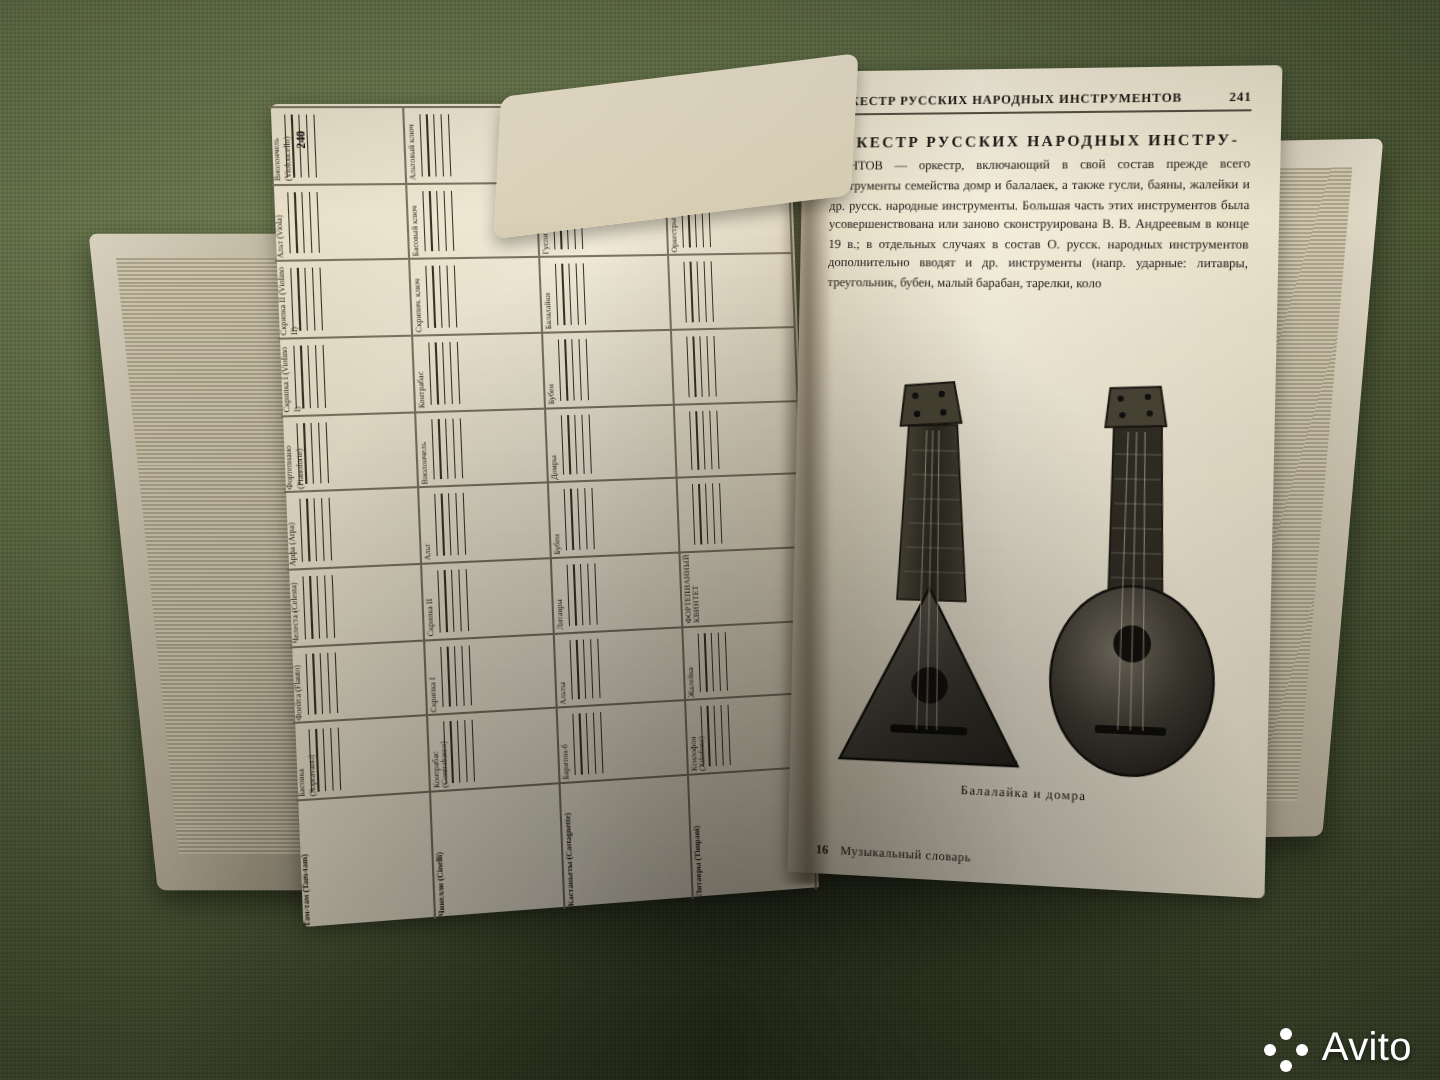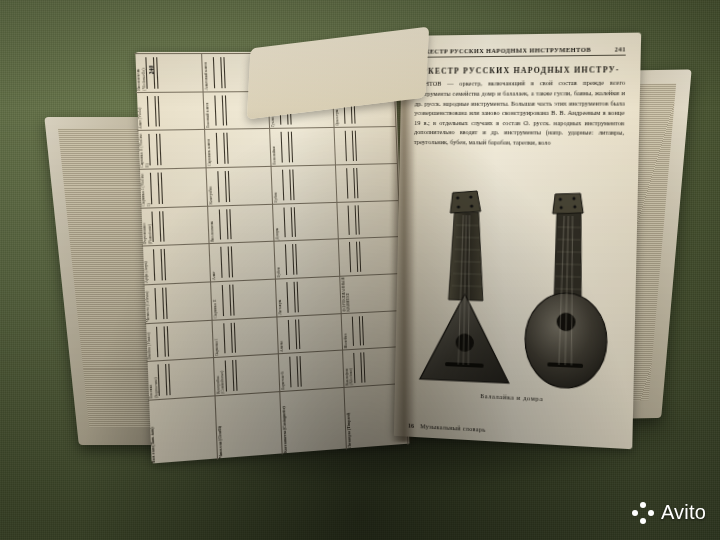--- a/index.html
+++ b/index.html
@@ -269,21 +269,21 @@
   .lp-pageno {
     position: absolute;
     font-size: 5.6px;
     font-weight: bold;
   }
 
   
   .wm {
     position: absolute;
     right: 14px;
-    bottom: 16px;
+    bottom: 4px;
     display: flex;
     align-items: center;
     gap: 7px;
     color: #fff;
     font-family: "Liberation Sans", sans-serif;
     font-size: 20px;
     letter-spacing: .2px;
     text-shadow: 0 1px 3px rgba(0,0,0,.6);
   }
   .wm-mark {

